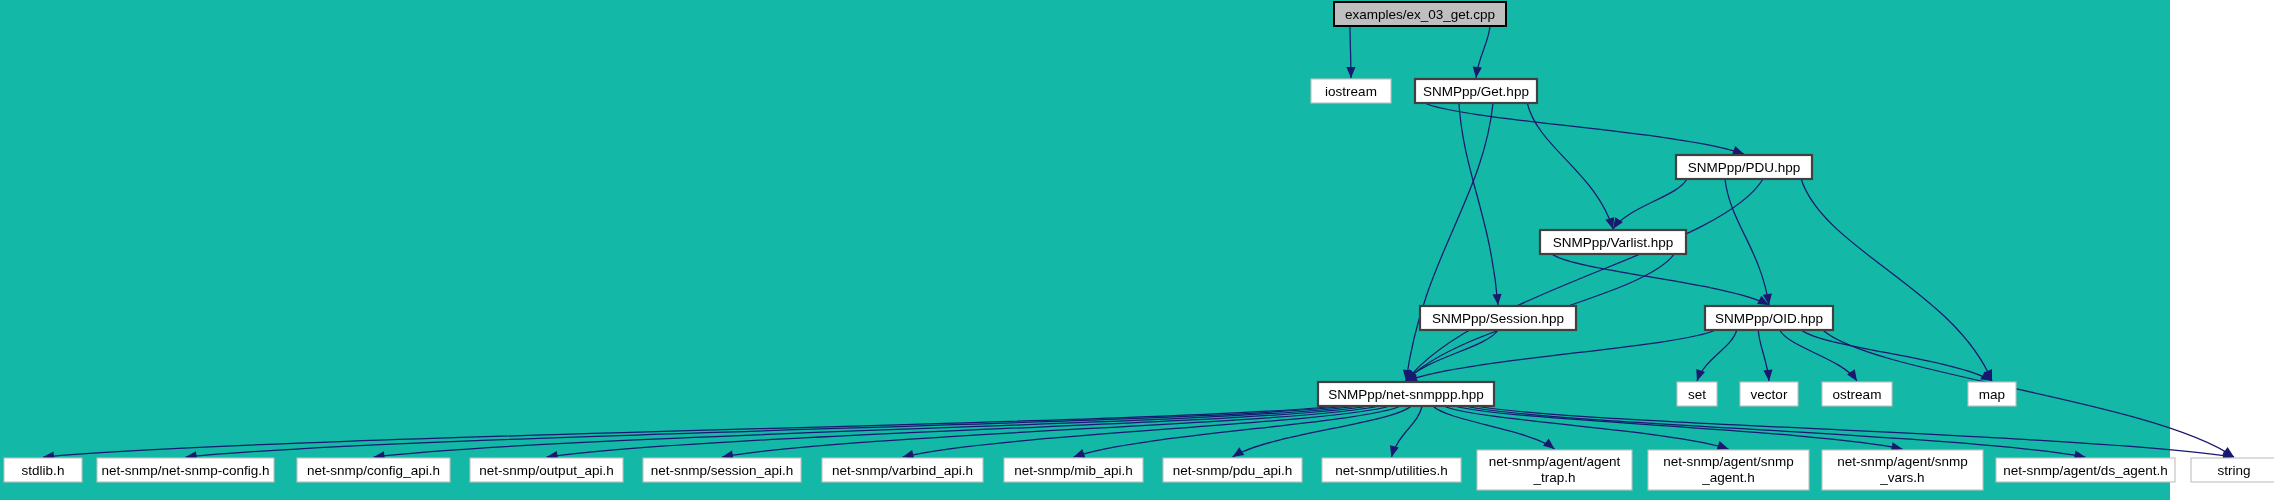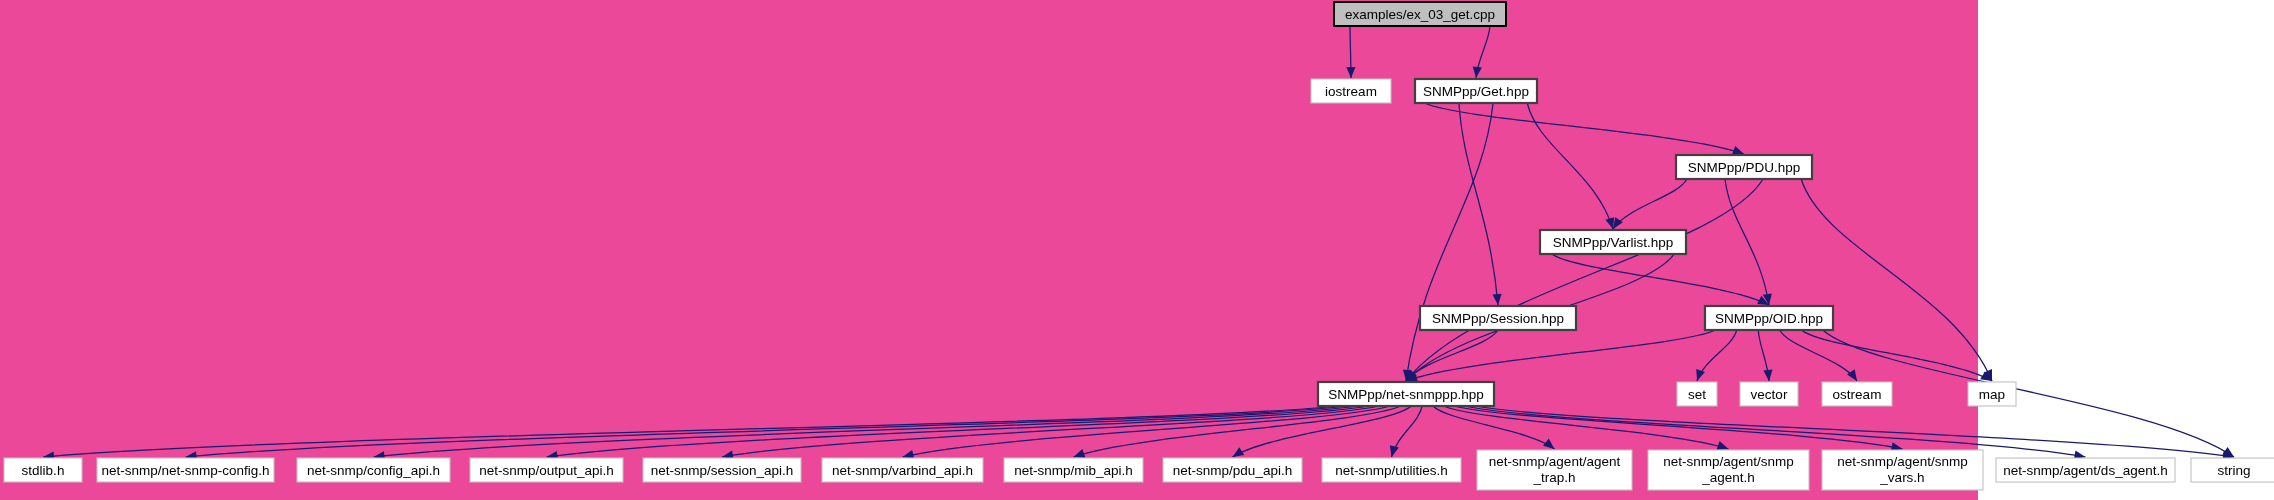--- a/index.html
+++ b/index.html
@@ -8,23 +8,23 @@
     background: #ffffff;
   }
   body {
     width: 2274px;
     height: 500px;
     overflow: hidden;
     font-family: "Liberation Sans", sans-serif;
   }
   #graph-root {
     position: relative;
-    width: 1978px;
+    width: 2170px;
     height: 500px;
-    background: #ec4899;
+    background: #14b8a6;
   }
   #graph-svg {
     position: absolute;
     top: 0;
     left: 0;
     width: 2274px;
     height: 500px;
   }
   .node-label {
     font-family: "Liberation Sans", sans-serif;

